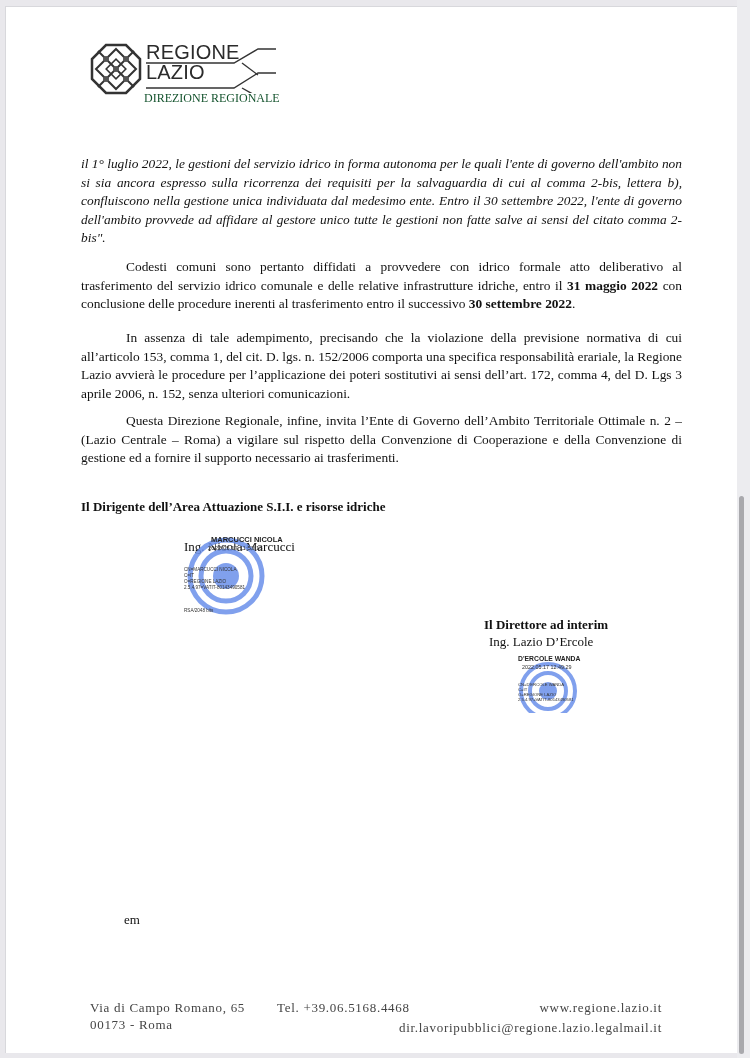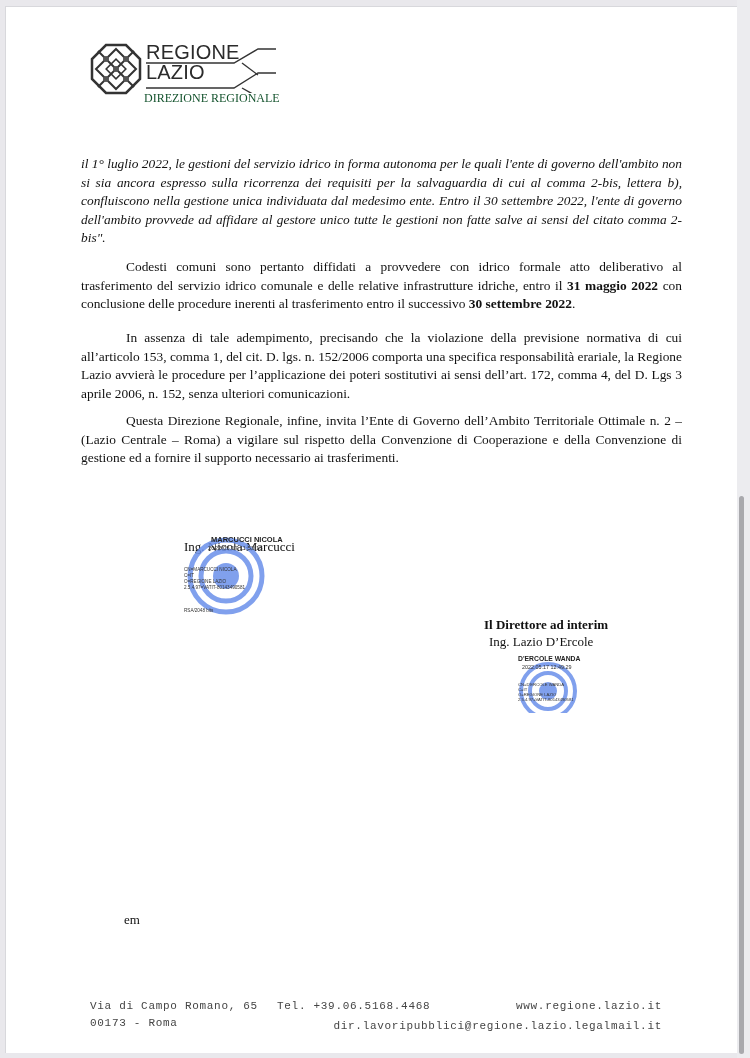--- a/index.html
+++ b/index.html
@@ -63,21 +63,21 @@
     .stamp .circles { position: absolute; left: 0; top: 0; }
     .stamp .st-name { position: absolute; font-size: 7.5px; font-weight: bold; color: #222; white-space: nowrap; }
     .stamp .st-date { position: absolute; font-size: 6px; color: #333; white-space: nowrap; }
     .stamp .st-line { position: absolute; font-size: 4.6px; color: #333; white-space: nowrap; line-height: 5.6px; }
     .stamp1 { left: 172px; top: 527px; width: 90px; height: 85px; }
     .stamp2 { left: 504px; top: 648px; width: 80px; height: 58px; }
 
     .initials { position: absolute; left: 118px; top: 905px; font-size: 13px; }
 
     
-    .footer { position: absolute; font-family: Liberation Mono, monospace; font-size: 11px; color: #444; letter-spacing: 0.7px; white-space: nowrap; text-align: right; }
+    .footer { position: absolute; font-family: Liberation Serif, serif; font-size: 13px; color: #444; letter-spacing: 0.7px; white-space: nowrap; text-align: right; }
     .f-addr1 { left: 84px; top: 993px; }
     .f-addr2 { left: 84px; top: 1010px; }
     .f-tel { left: 271px; top: 993px; }
     .f-web { right: 76px; top: 993px; }
     .f-mail { right: 76px; top: 1013px; }
   </style>
 </head>
 <body>
 
 <div class="page">
@@ -110,20 +110,21 @@
   <div class="hdr hdr1">DIREZIONE REGIONALE</div>
 
   <div class="para italic p1">il 1° luglio 2022, le gestioni del servizio idrico in forma autonoma per le quali l'ente di governo dell'ambito non si sia ancora espresso sulla ricorrenza dei requisiti per la salvaguardia di cui al comma 2-bis, lettera b), confluiscono nella gestione unica individuata dal medesimo ente. Entro il 30 settembre 2022, l'ente di governo dell'ambito provvede ad affidare al gestore unico tutte le gestioni non fatte salve ai sensi del citato comma 2-bis".</div>
 
   <div class="para indent p2"><span>Codesti comuni sono pertanto diffidati a provvedere con idrico formale atto deliberativo al trasferimento del servizio idrico comunale e delle relative infrastrutture idriche, entro il </span><b>31 maggio 2022</b><span> con conclusione delle procedure inerenti al trasferimento entro il successivo </span><b>30 settembre 2022</b><span>.</span></div>
 
   <div class="para indent p3">In assenza di tale adempimento, precisando che la violazione della previsione normativa di cui all’articolo 153, comma 1, del cit. D. lgs. n. 152/2006 comporta una specifica responsabilità erariale, la Regione Lazio avvierà le procedure per l’applicazione dei poteri sostitutivi ai sensi dell’art. 172, comma 4, del D. Lgs 3 aprile 2006, n. 152, senza ulteriori comunicazioni.</div>
 
   <div class="para indent p4">Questa Direzione Regionale, infine, invita l’Ente di Governo dell’Ambito Territoriale Ottimale n. 2 – (Lazio Centrale – Roma) a vigilare sul rispetto della Convenzione di Cooperazione e della Convenzione di gestione ed a fornire il supporto necessario ai trasferimenti.</div>
 
+  <div class="sig-title sig1-title">Il Dirigente dell’Area Attuazione S.I.I. e risorse idriche</div>
   <div class="sig-name sig1-name">Ing. Nicola Marcucci</div>
   <div class="stamp stamp1">
     <svg class="circles" width="90" height="85" viewBox="0 0 90 85">
       <circle cx="48" cy="42" r="36" fill="none" stroke="#6a8fea" stroke-width="5" opacity="0.85"></circle>
       <circle cx="48" cy="42" r="25" fill="none" stroke="#6a8fea" stroke-width="5" opacity="0.85"></circle>
       <circle cx="48" cy="42" r="13" fill="#6a8fea" opacity="0.85"></circle>
     </svg>
     <div class="st-name" style="left:5px;top:1px;padding-left:28px;">MARCUCCI NICOLA</div>
     <div class="st-date" style="left:30px;top:11px;">2022.05.17 11:53:18</div>
     <div class="st-line" style="left:6px;top:33px;">CN=MARCUCCI NICOLA</div>

